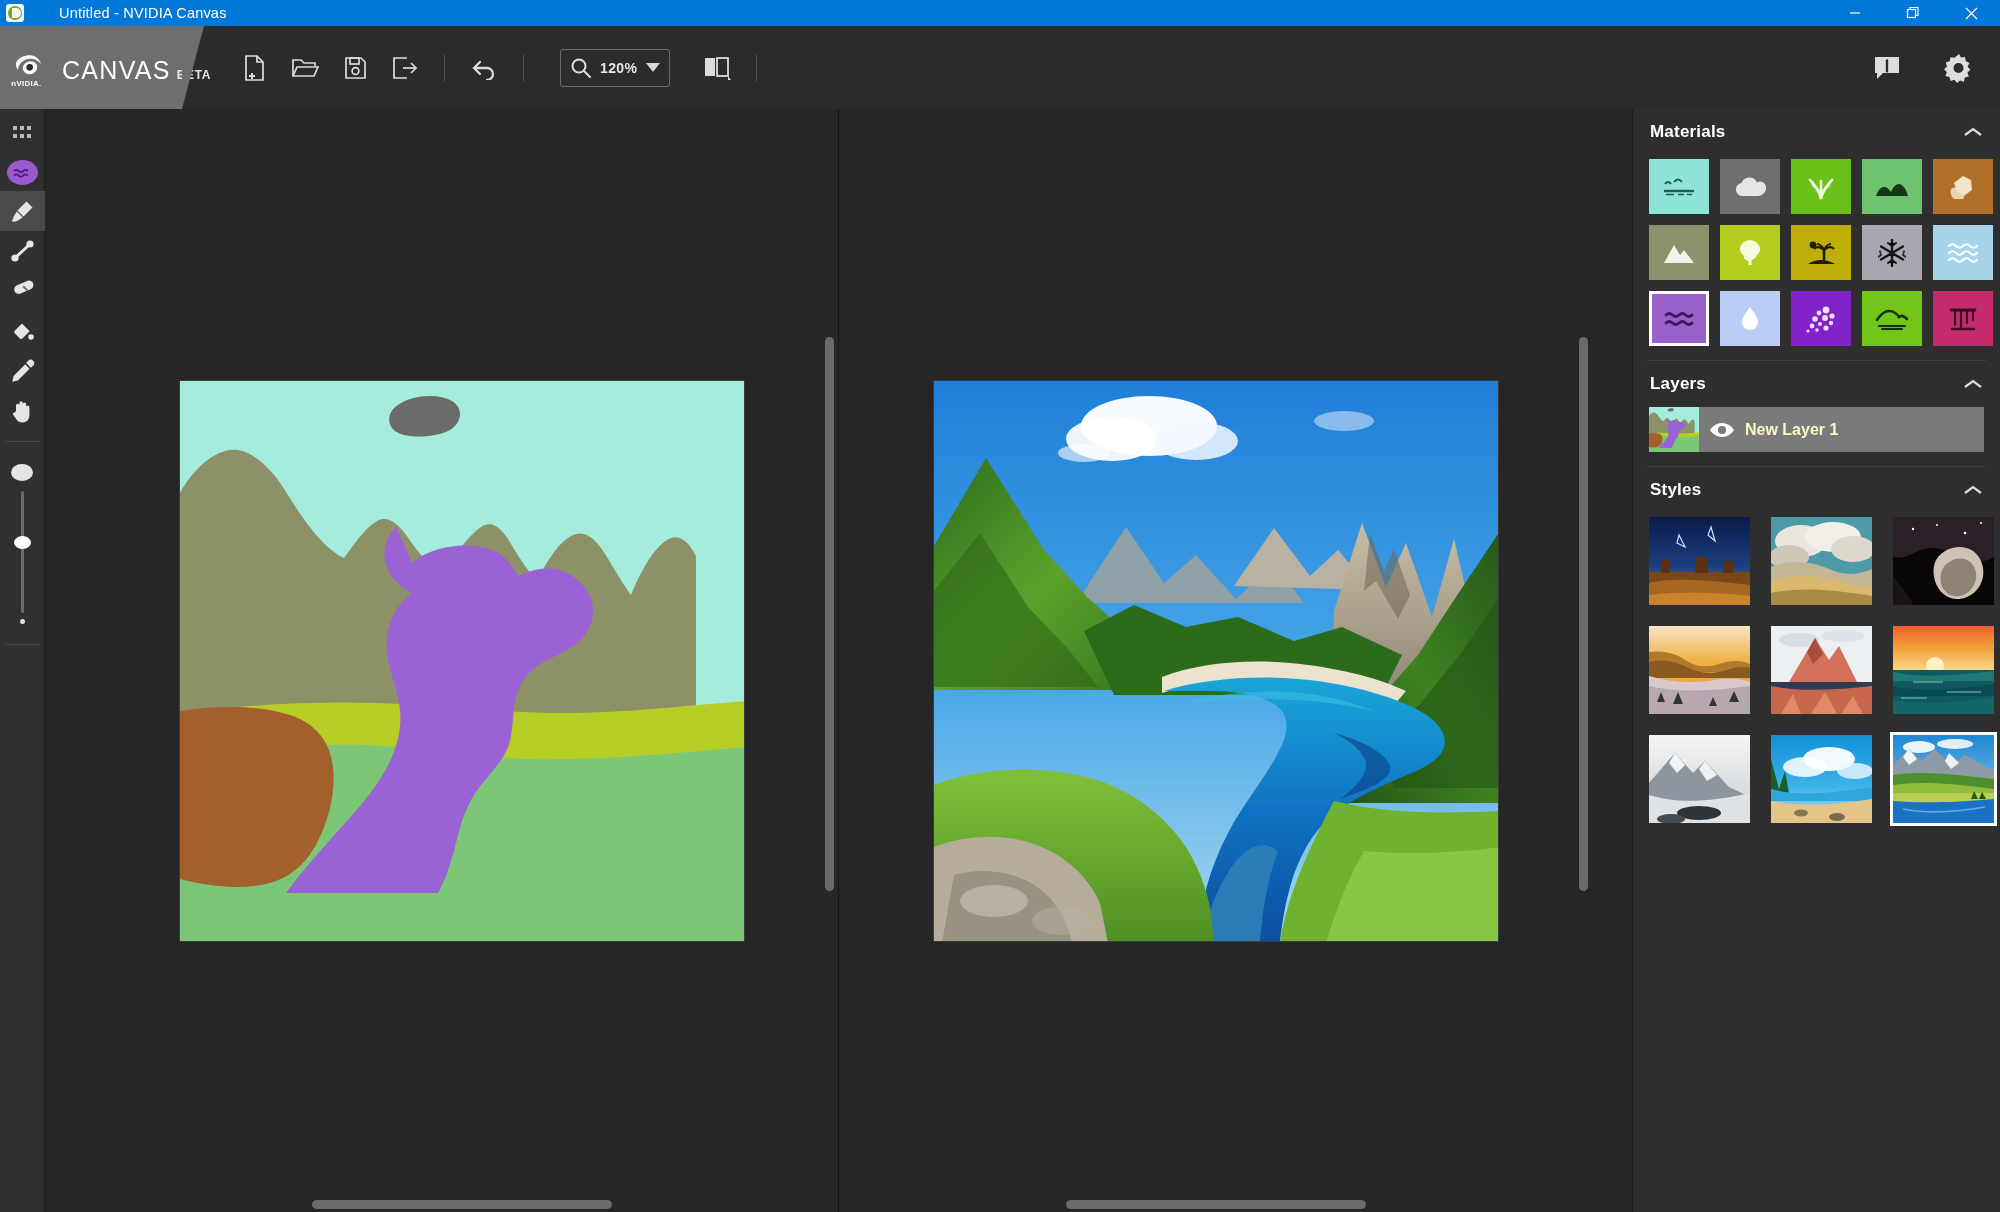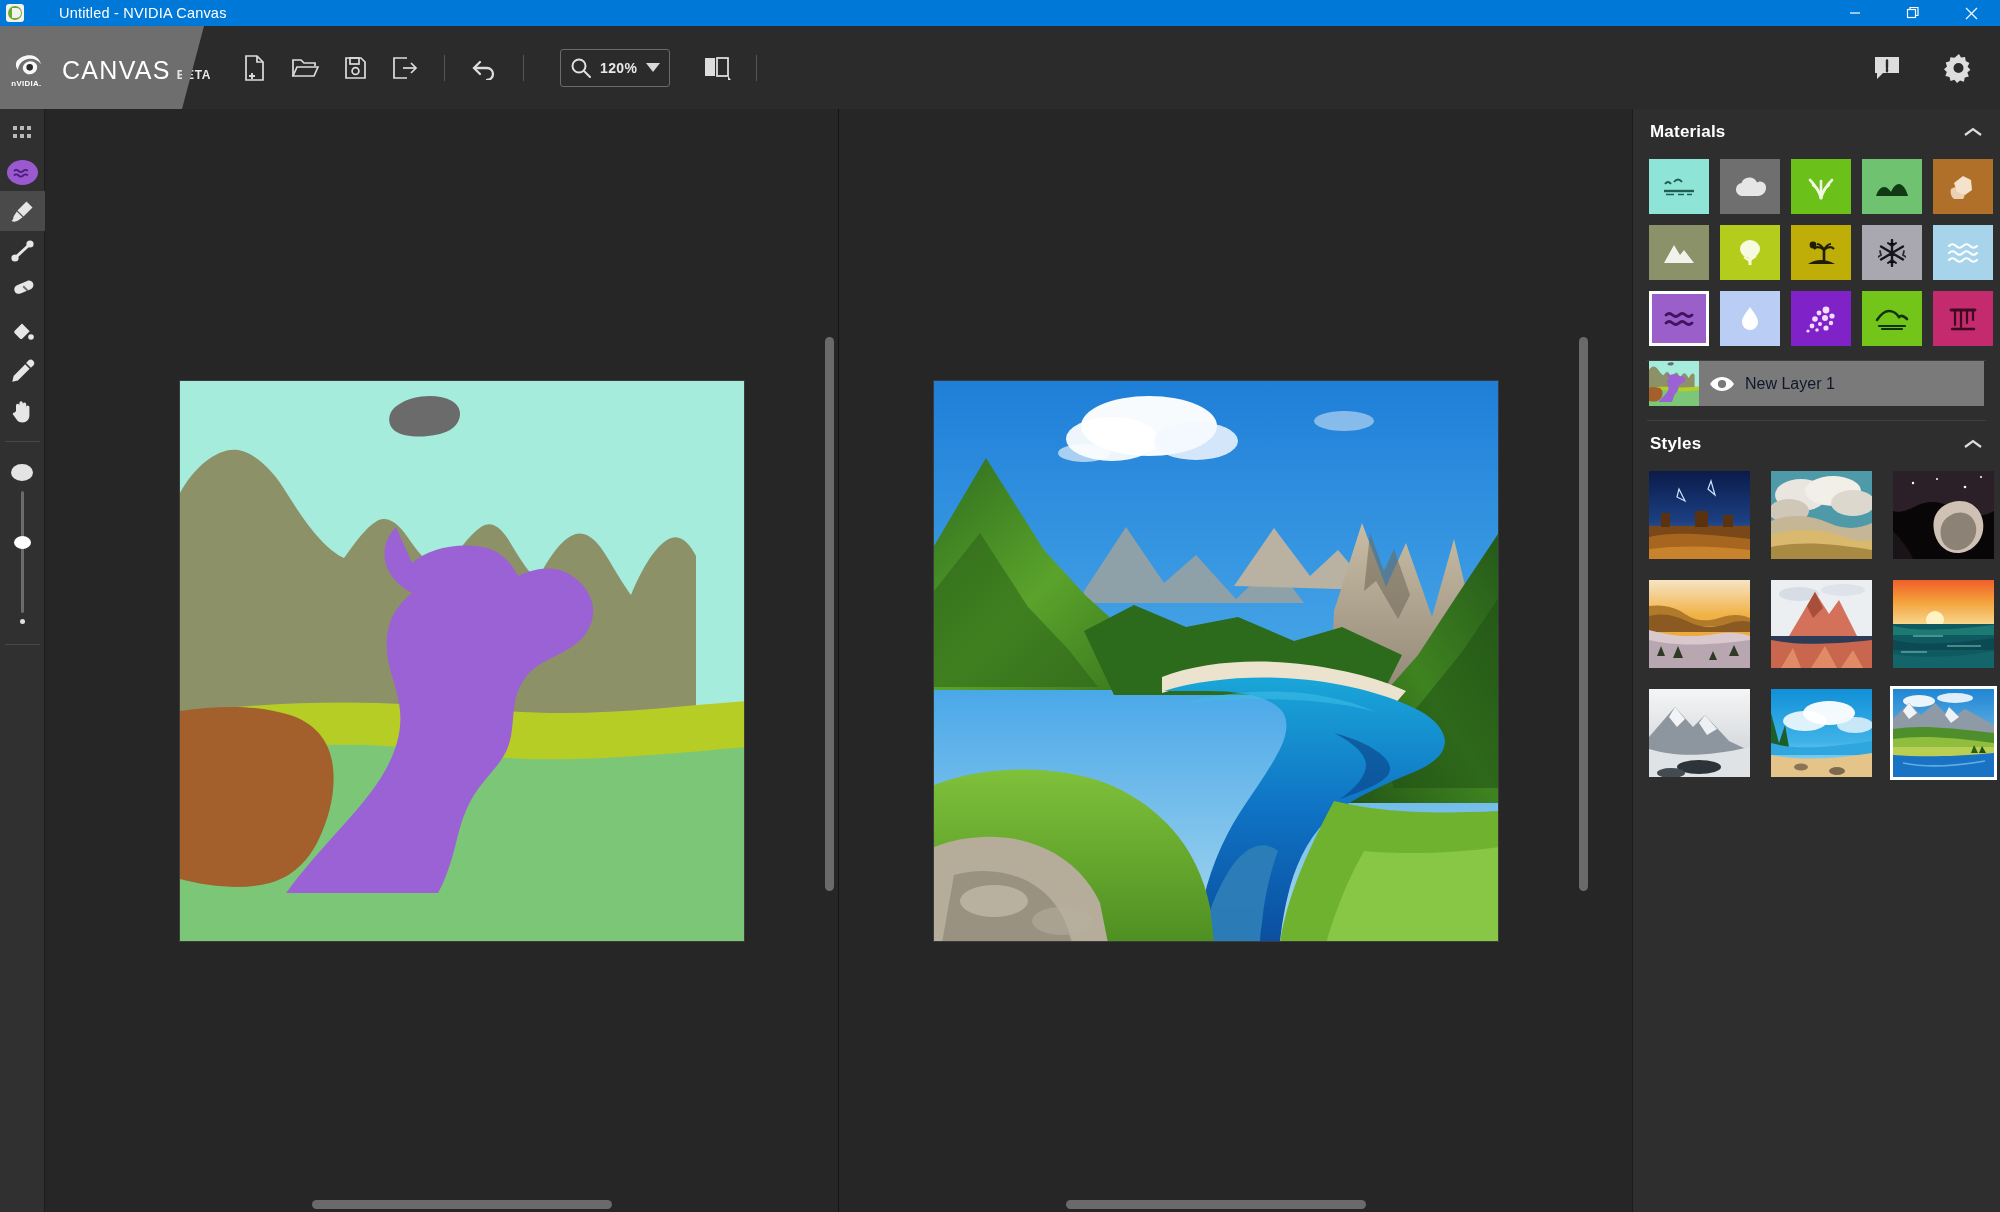--- a/index.html
+++ b/index.html
@@ -153,21 +153,21 @@
     margin: 2px 16px 7px; height: 30px; background: #6e6e6e; color: #fff;
     display: flex; align-items: center; justify-content: center;
     font-size: 14px; font-weight: 700; letter-spacing: .7px; cursor: pointer;
   }
   .layer-row {
     margin: 0 16px; height: 45px; background: #7a7a7a; display: flex;
     align-items: center; cursor: pointer;
   }
   .layer-thumb { width: 50px; height: 45px; flex: none; position: relative; overflow: hidden; }
   .layer-eye { width: 46px; display: flex; align-items: center; justify-content: center; }
-  .layer-name { color: #0f172a; font-size: 16px; font-weight: 400; }
+  .layer-name { color: #fef9c3; font-size: 16px; font-weight: 700; }
 
   .styles-grid {
     display: grid; grid-template-columns: repeat(3, 101px); gap: 21px 21px;
     padding: 4px 0 12px 16px;
   }
   .style-t { width: 101px; height: 88px; cursor: pointer; position: relative; overflow: hidden; }
   .style-t.sel { outline: 3px solid #fff; outline-offset: 0px; }
   .style-t svg { display: block; width: 101px; height: 88px; }
 </style>
 </head>
@@ -602,20 +602,26 @@
             <svg width="28" height="26" viewBox="0 0 28 26" fill="none" stroke="#3d0a20" stroke-width="2.2" stroke-linecap="round">
      <path d="M2 4h24" stroke-width="2.8"></path>
      <path d="M6 5v14M12 5v16M18 5v12M24 5v9"></path>
      <path d="M3 23h22" stroke-width="2.4"></path>
             </svg>
           </span>
         </div>
       </div>
     <div class="divider"></div>
 
+    <div class="sec-head">
+      <span class="sec-title">Layers</span>
+      <svg class="chev" viewBox="0 0 20 12" fill="none" stroke="#ddd" stroke-width="2.2">
+          <path d="M2 9l8-6 8 6"></path>
+        </svg>
+    </div>
     <div class="layer-row">
       <div class="layer-thumb">
         <svg width="50" height="45" viewBox="0 0 566 562" preserveAspectRatio="none">
           <rect width="566" height="562" fill="#a6ecdc"></rect>
           <path fill="#6b6b6b" d="M218 24c14-10 40-12 54-4 12 7 10 22-2 29-14 8-44 9-55 1-9-7-7-20 3-26z"></path>
           <path fill="#8d9168" d="M0 112c14-26 38-46 58-43 18 3 36 22 48 42 18 29 38 57 58 66 10-14 22-31 33-37 13-7 24 6 34 21 10 14 22 27 32 31 12-18 26-38 38-46 12-8 22 3 30 17 9 15 18 30 27 35 8-16 20-36 33-43 14-8 26 4 36 21 9 15 18 30 24 38 10-24 22-46 36-55 12-8 22 2 29 16V478H0z"></path>
           <path fill="#b6cd26" d="M0 332c62-8 132-12 198-10 64 2 126 10 184 10 64 0 126-8 184-12v68H0z"></path>
           <path fill="#7cc777" d="M0 384c54-14 120-22 186-20 56 2 108 12 160 14 70 2 150-6 220-12v196H0z"></path>
           <path fill="#a3602c" d="M0 330c40-6 80-6 110 4 24 8 38 24 42 46 5 26-2 56-14 80-10 20-26 36-48 42-26 7-60 4-90-4z"></path>
           <path fill="#9a62d4" d="M232 182c18-16 52-22 78-14 14 5 22 16 28 27 12-6 28-10 42-6 16 5 28 18 32 32 4 14-2 30-14 40-10 9-24 14-36 21-14 8-22 20-26 34-4 16-2 34-8 50-6 16-20 28-30 42-10 14-16 30-20 46-5 20-10 40-20 58H106c16-22 34-42 52-62 18-20 36-40 48-62 10-18 16-38 14-58-1-14-6-28-10-42-4-16-5-32 0-46 4-12 12-22 22-30-12-6-22-16-26-28-4-14 0-28 10-38z"></path>

